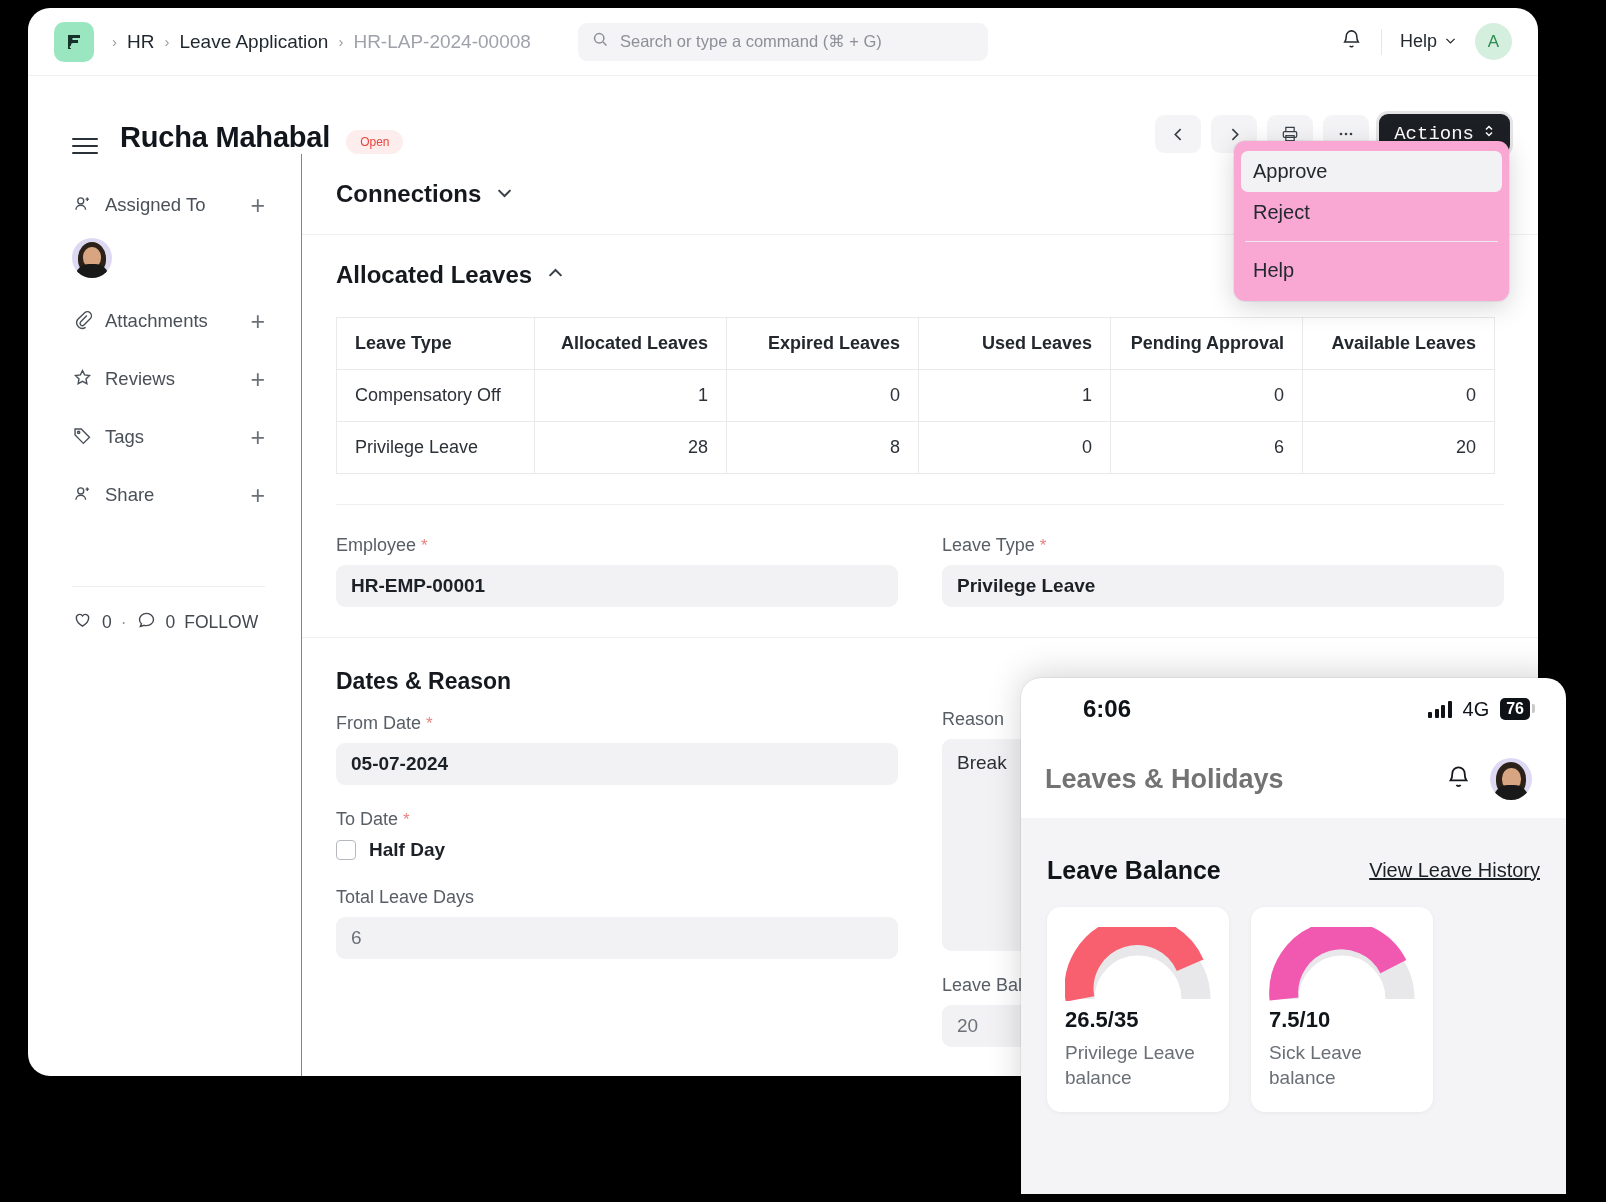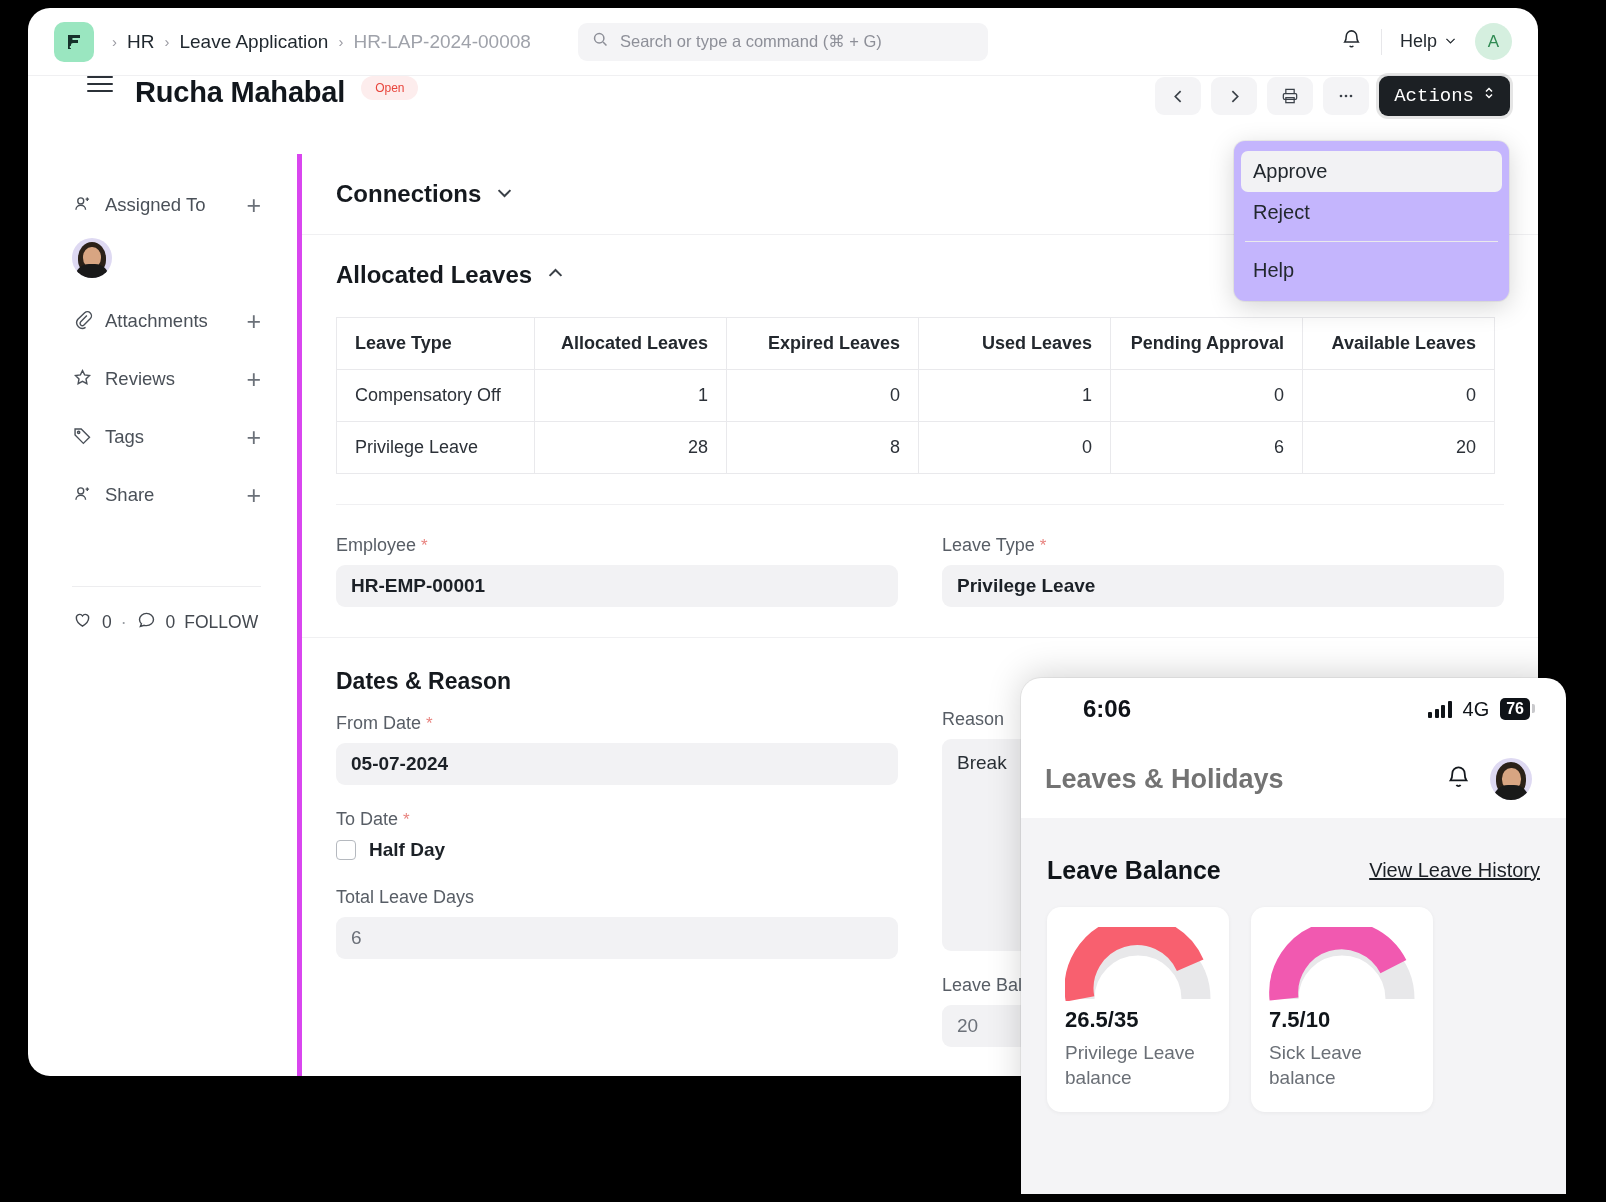--- a/index.html
+++ b/index.html
@@ -70,24 +70,23 @@
     width: 37px; height: 37px; border-radius: 50%;
     background: #d5efdf;
     color: #2f8a52;
     display:flex; align-items:center; justify-content:center;
     font-size: 17px;
   }
 
   
   #title-row {
     height: 78px;
-    display: flex; align-items: flex-start;
+    display: flex; align-items: flex-end;
     padding: 0 28px 0 44px;
     position: relative;
-    margin-left: 15px;
   }
   #hamburger { display:flex; flex-direction:column; gap:5px; margin-right:22px; }
   #hamburger span { display:block; width:26px; height:2px; background:#2b3138; border-radius:2px; }
   #doc-title { font-size: 29px; font-weight: bold; color: #11161c; letter-spacing:-0.2px; }
   #status-badge {
     margin-left: 16px;
     background: #fdeded;
     color: #e8453c;
     font-size: 12px;
     padding: 5px 14px;
@@ -110,21 +109,21 @@
     display:flex; align-items:center; gap:9px;
     font-size: 19px;
     box-shadow: 0 0 0 3px rgba(0,0,0,0.10);
   }
 
   
   #actions-menu {
     position: absolute;
     left: 1206px; top: 133px;
     width: 275px;
-    background: #c4b5fd;
+    background: #f9a8d4;
     border-radius: 11px;
     box-shadow: 0 6px 26px rgba(0,0,0,0.17), 0 0 0 1px rgba(0,0,0,0.05);
     padding: 10px 7px;
     z-index: 40;
   }
   .menu-item {
     font-size: 20px; color: #22282e;
     padding: 9px 12px;
     border-radius: 7px;
   }
@@ -132,21 +131,21 @@
   .menu-sep { height:1px; background:#eaeaec; margin: 8px 4px; }
 
   
   #body-area { display: flex; height: calc(100% - 68px - 78px); }
 
   
   #sidebar {
     width: 274px;
     flex: 0 0 274px;
     padding: 22px 36px 0 44px;
-    border-right: 5px solid #d946ef;
+    border-right: 1px solid #d946ef;
   }
   .side-row {
     display: flex; align-items: center;
     height: 58px;
     gap: 12px;
   }
   .side-label { font-size: 18.5px; color: #4a5058; flex:1; }
   .side-plus { font-size: 25px; color:#6b7179; line-height:1; }
   #assignee-avatar {
     width: 40px; height: 40px; border-radius: 50%;

